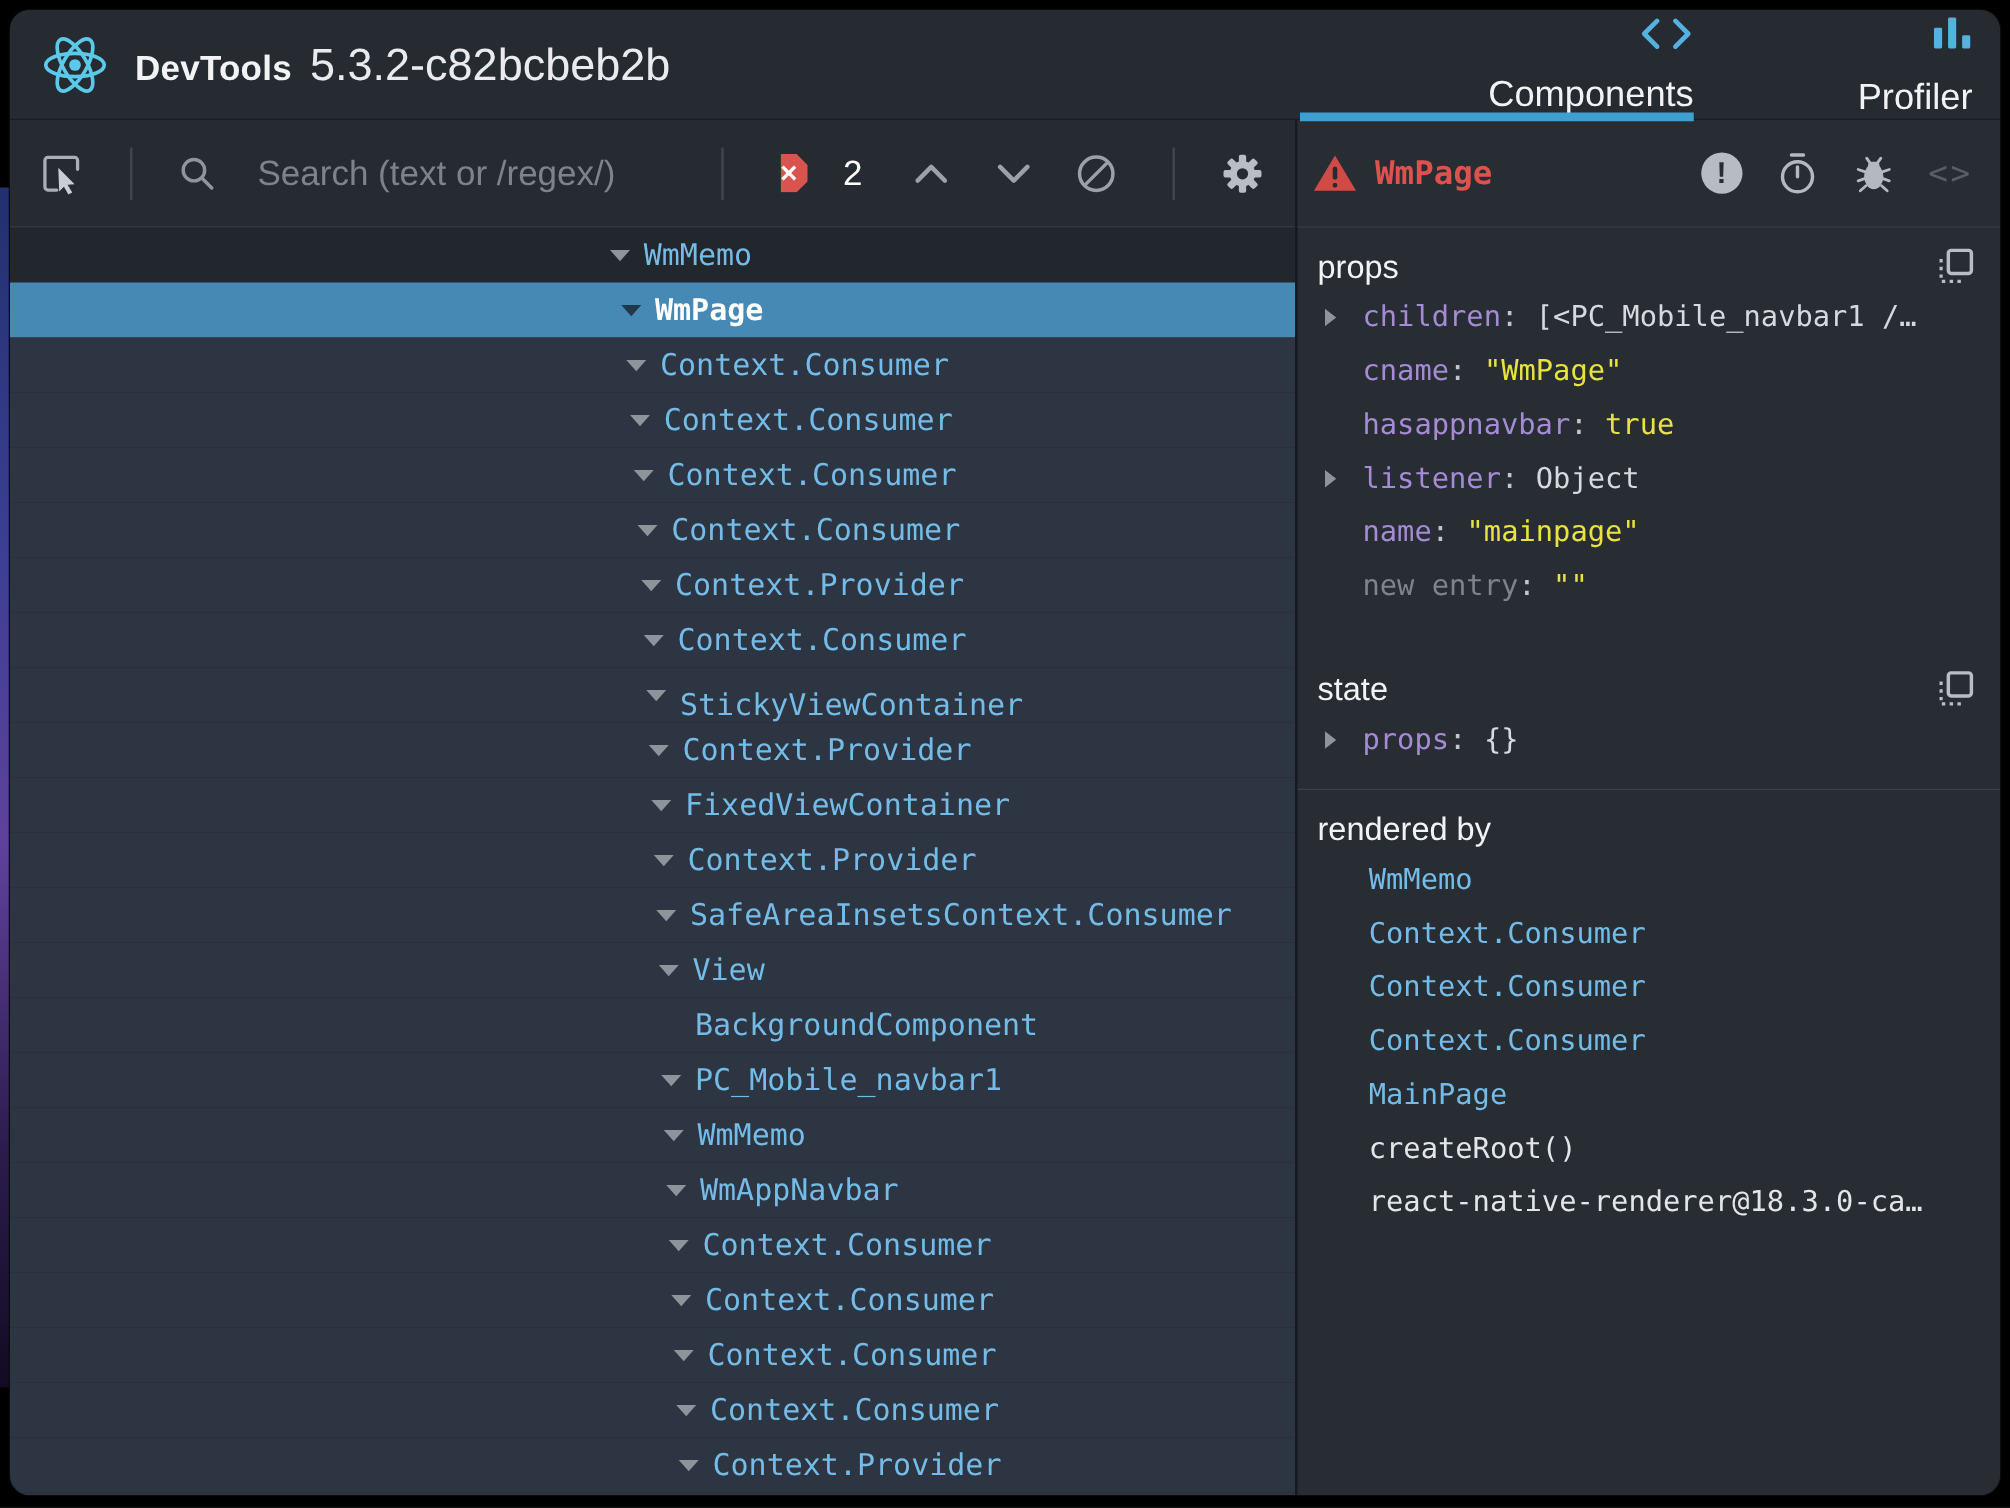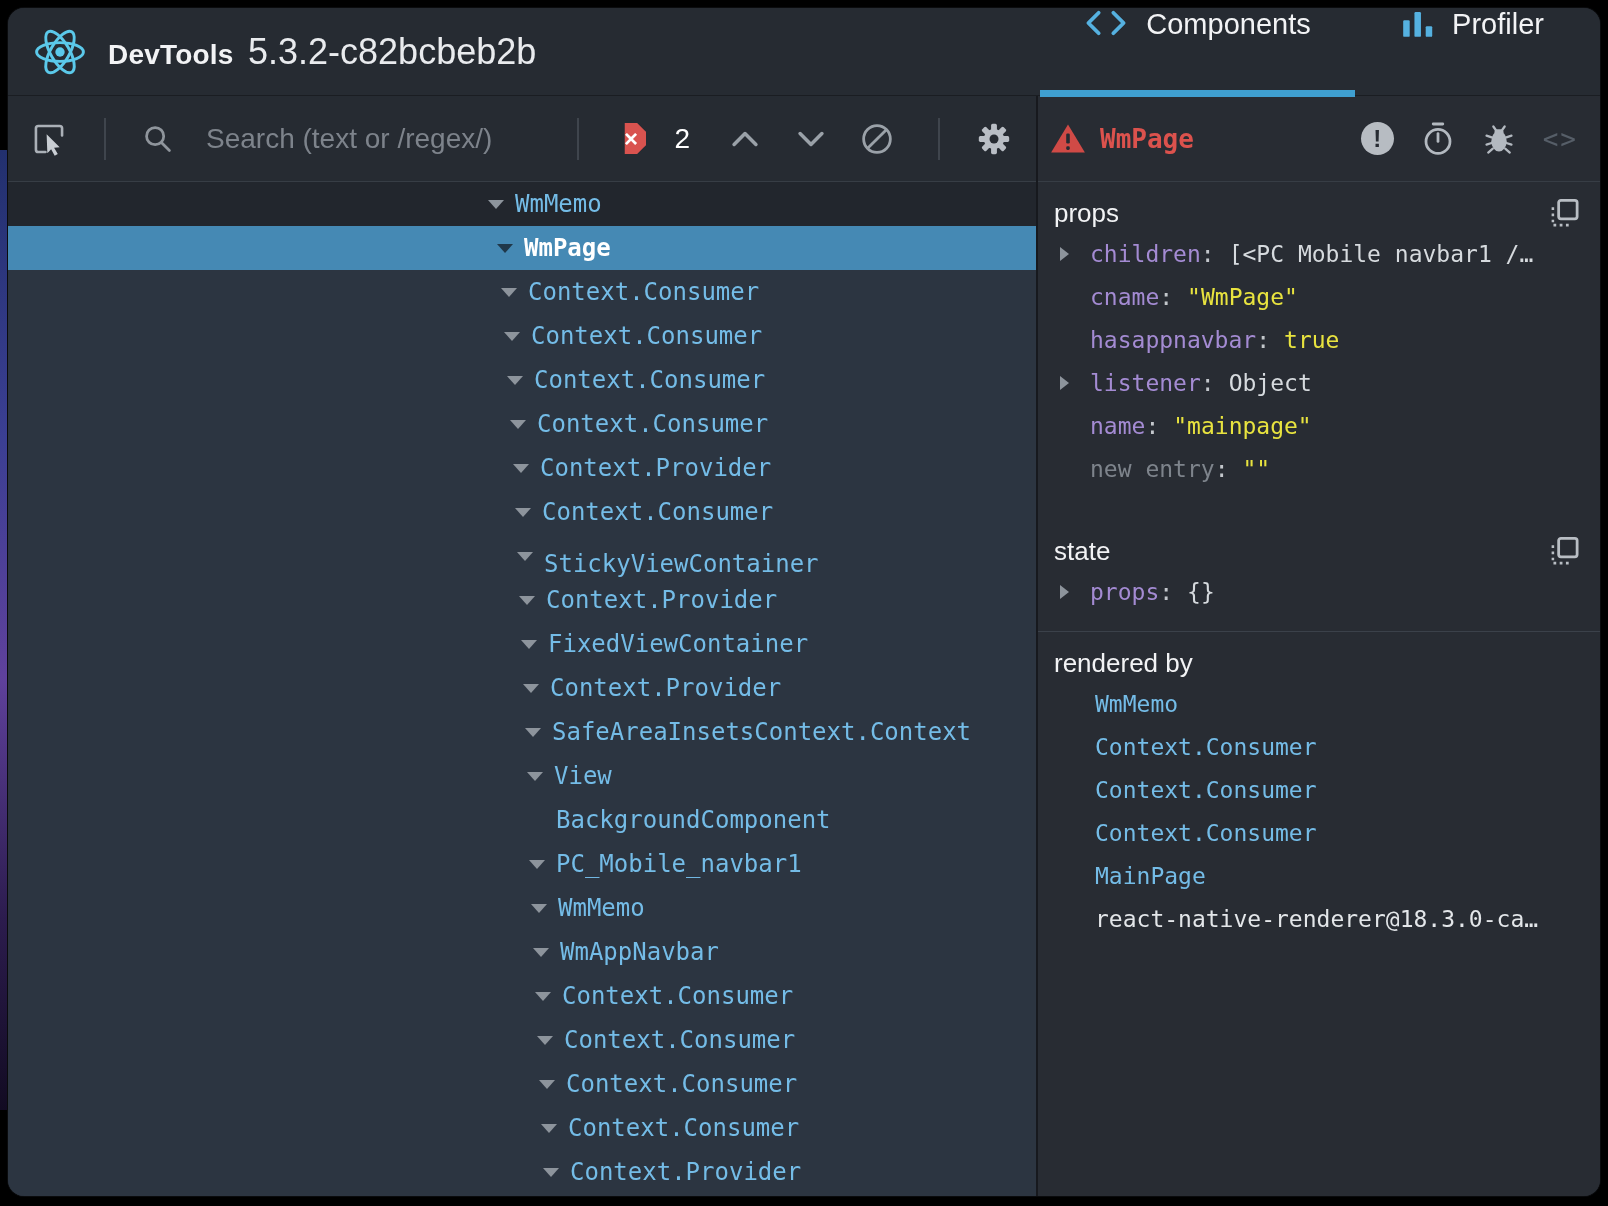--- a/index.html
+++ b/index.html
@@ -28,21 +28,21 @@
     display:flex; flex-direction:column;
   }
   
   .topbar{
     height:88px; flex:0 0 88px; display:flex; align-items:center;
     border-bottom:1px solid #1a1d22; position:relative; background:var(--chrome);
   }
   .brand{display:flex;align-items:center;gap:20px;padding-left:24px;}
   .brand-title{font-size:28px;color:var(--text);font-weight:600;letter-spacing:.2px;}
   .brand-version{font-size:36px;color:#e9ebee;font-weight:400;margin-left:10px;}
-  .tab{position:absolute;top:0;height:88px;display:flex;align-items:flex-start;justify-content:center;gap:18px;cursor:pointer;}
+  .tab{position:absolute;top:0;height:88px;display:flex;align-items:flex-end;justify-content:center;gap:18px;cursor:pointer;flex-direction:column;}
   .tab-components{left:1032px;width:315px;}
   .tab-profiler{left:1360px;width:210px;}
   .tab-label{font-size:29px;color:var(--text);}
   .tab-indicator{position:absolute;left:0;bottom:-1px;width:100%;height:7px;background:var(--indicator);}
   
   .main{flex:1;display:flex;min-height:0;}
   .left-col{width:1028px;flex:0 0 1028px;display:flex;flex-direction:column;min-height:0;}
   .right-col{flex:1;display:flex;flex-direction:column;border-left:2px solid var(--border-dark);min-height:0;background:var(--panel-bg);}
   
   .toolbar{
@@ -272,21 +272,21 @@
           <div class="tree-row hl" style="padding-left: 540px;">
             <span class="tree-arrow" style="left: 513px;"></span>
             <span>FixedViewContainer</span>
           </div>
           <div class="tree-row hl" style="padding-left: 542px;">
             <span class="tree-arrow" style="left: 515px;"></span>
             <span>Context.Provider</span>
           </div>
           <div class="tree-row hl" style="padding-left: 544px;">
             <span class="tree-arrow" style="left: 517px;"></span>
-            <span>SafeAreaInsetsContext.Context</span>
+            <span>SafeAreaInsetsContext.Consumer</span>
           </div>
           <div class="tree-row hl" style="padding-left: 546px; text-align: center;">
             <span class="tree-arrow" style="left: 519px;"></span>
             <span>View</span>
           </div>
           <div class="tree-row hl" style="padding-left: 548px;">
             <span>BackgroundComponent</span>
           </div>
           <div class="tree-row hl" style="padding-left: 548px;">
             <span class="tree-arrow" style="left: 521px;"></span>
@@ -438,19 +438,20 @@
         <div class="section rendered-section">
           <div class="section-header">
             <span class="section-title">rendered by</span>
           </div>
           <div id="rendered-by-list">
               <div class="rb-item component">WmMemo</div>
               <div class="rb-item component">Context.Consumer</div>
               <div class="rb-item component">Context.Consumer</div>
               <div class="rb-item component">Context.Consumer</div>
               <div class="rb-item component">MainPage</div>
+              <div class="rb-item plain">createRoot()</div>
               <div class="rb-item plain">react-native-renderer@18.3.0-ca…</div>
             </div>
         </div>
       </div>
     </div>
   </div>
 </div>
 
 </body></html>

